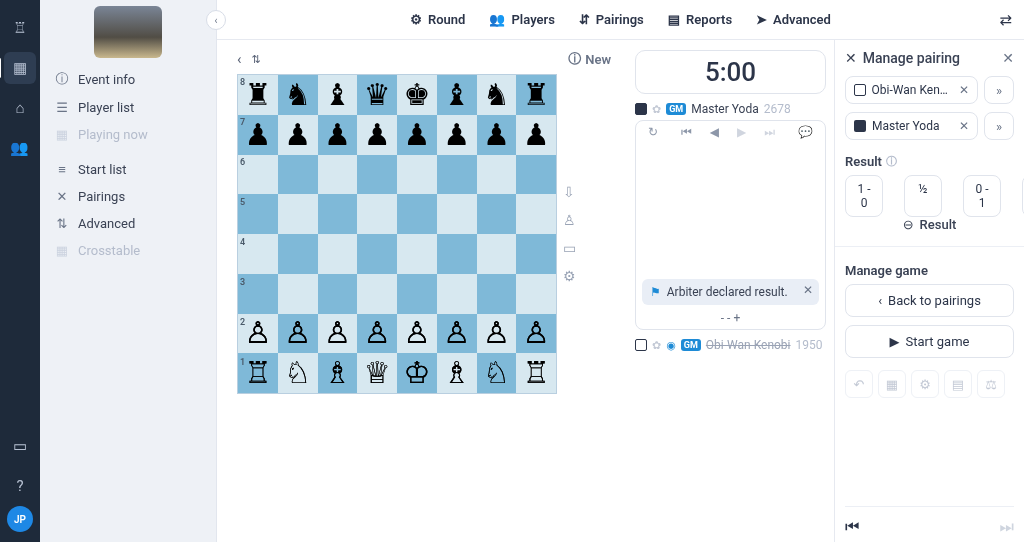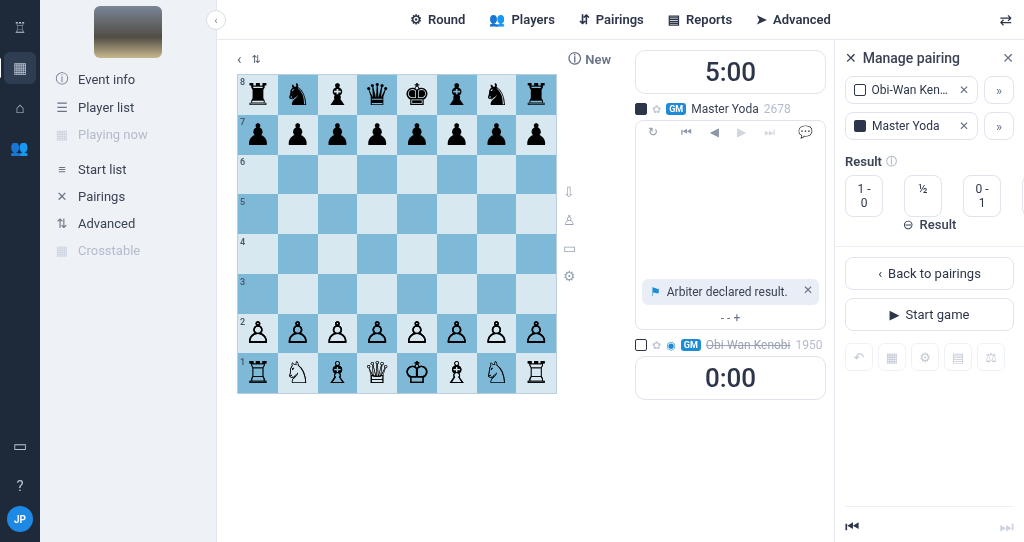--- a/index.html
+++ b/index.html
@@ -452,21 +452,20 @@
       </div>
 
       <div class="player-line struck">
         <span class="sqchip"></span>
         <span class="gear">✿</span>
         <span class="gear" style="color:#1e8bd6;">◉</span>
         <span class="gm-badge">GM</span>
         <span class="pname">Obi-Wan Kenobi</span>
         <span class="rating">1950</span>
       </div>
-      <div class="clockbox">0:00</div>
     </div>
 
     <div class="panel">
       <div class="panel-head">
         <span>✕</span>
         <span>Manage pairing</span>
         <span class="spacer"></span>
         <span class="close">✕</span>
       </div>
 
@@ -497,20 +496,21 @@
         <div class="rbtn">0 - 1</div>
         <div class="rbtn icon">✎</div>
       </div>
 
       <div class="delete-row">
         <span>⊖</span>
         <span>Result</span>
       </div>
       <div class="divider"></div>
 
+      <h4>Manage game</h4>
       <div class="fullbtn">
         <span>‹</span>
         <span>Back to pairings</span>
       </div>
       <div class="fullbtn">
         <span>▶</span>
         <span>Start game</span>
       </div>
       <div class="mini-row">
         <div class="mini">↶</div>

